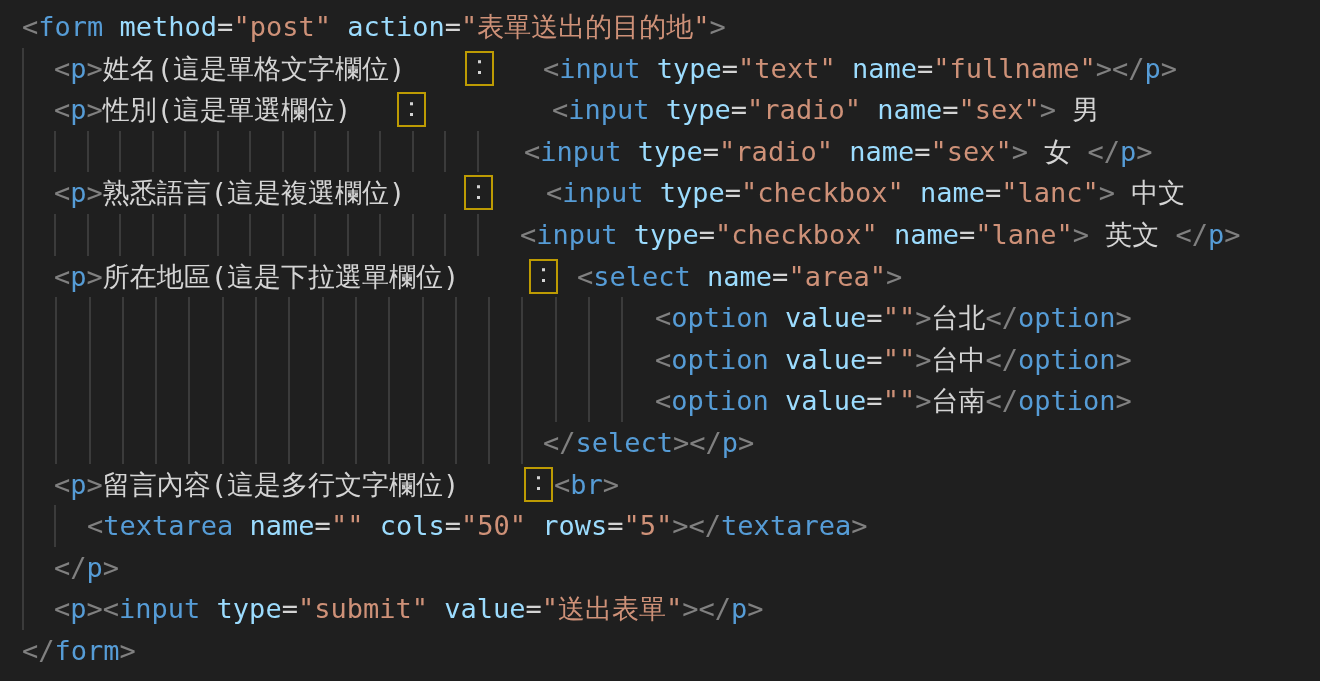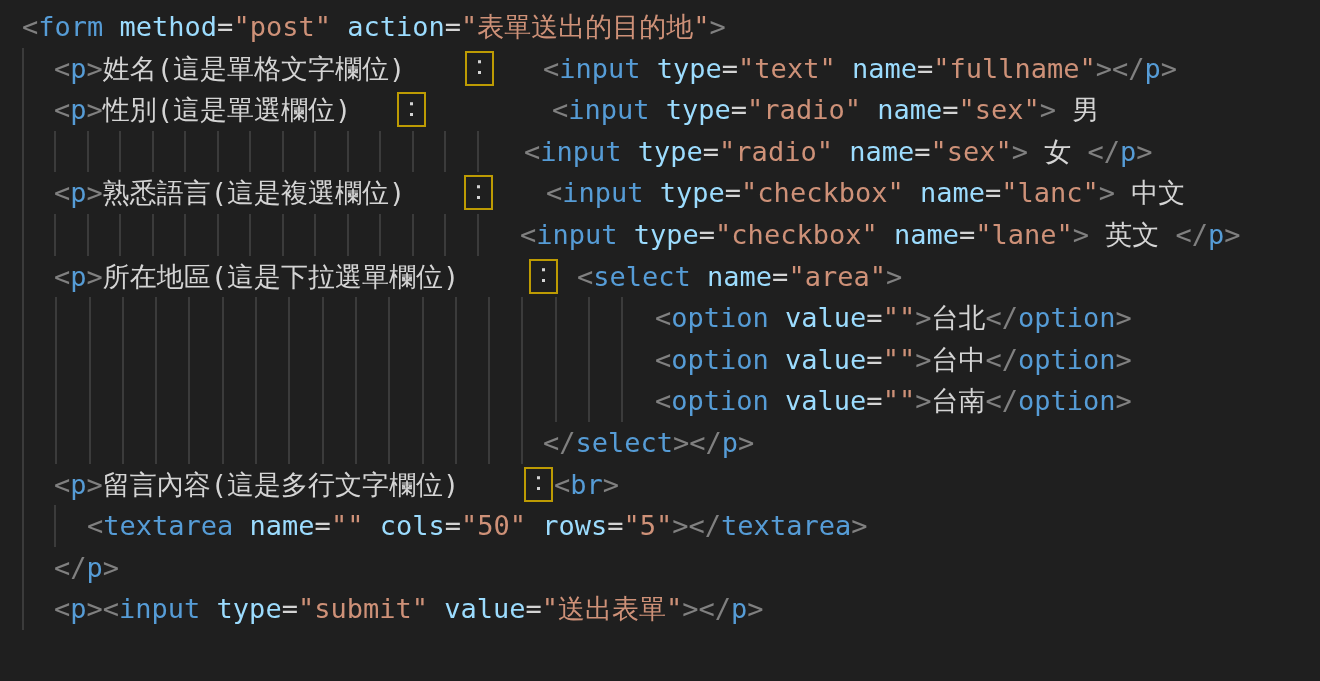--- a/index.html
+++ b/index.html
@@ -42,13 +42,14 @@
     <div class="line"><div class="guide" style="left: 22px; background: rgb(59, 59, 59);"></div><div class="guide" style="left: 54px; background: rgb(59, 59, 59);"></div><div class="guide" style="left: 87px; background: rgb(59, 59, 59);"></div><div class="guide" style="left: 119px; background: rgb(59, 59, 59);"></div><div class="guide" style="left: 152px; background: rgb(59, 59, 59);"></div><div class="guide" style="left: 184px; background: rgb(59, 59, 59);"></div><div class="guide" style="left: 217px; background: rgb(59, 59, 59);"></div><div class="guide" style="left: 249px; background: rgb(59, 59, 59);"></div><div class="guide" style="left: 282px; background: rgb(59, 59, 59);"></div><div class="guide" style="left: 314px; background: rgb(59, 59, 59);"></div><div class="guide" style="left: 347px; background: rgb(59, 59, 59);"></div><div class="guide" style="left: 379px; background: rgb(59, 59, 59);"></div><div class="guide" style="left: 412px; background: rgb(59, 59, 59);"></div><div class="guide" style="left: 444px; background: rgb(59, 59, 59);"></div><div class="guide" style="left: 477px; background: rgb(59, 59, 59);"></div><span class="run" style="left: 520px;"><span style="color: rgb(128, 128, 128);">&lt;</span><span style="color: rgb(86, 156, 214);">input</span><span style="color: rgb(212, 212, 212);"> </span><span style="color: rgb(156, 220, 254);">type</span><span style="color: rgb(212, 212, 212);">=</span><span style="color: rgb(206, 145, 120);">"checkbox"</span><span style="color: rgb(212, 212, 212);"> </span><span style="color: rgb(156, 220, 254);">name</span><span style="color: rgb(212, 212, 212);">=</span><span style="color: rgb(206, 145, 120);">"lane"</span><span style="color: rgb(128, 128, 128);">&gt;</span><span style="color: rgb(212, 212, 212);"> 英文 </span><span style="color: rgb(128, 128, 128);">&lt;/</span><span style="color: rgb(86, 156, 214);">p</span><span style="color: rgb(128, 128, 128);">&gt;</span></span></div>
     <div class="line"><div class="guide" style="left: 22px; background: rgb(59, 59, 59);"></div><span class="run" style="left: 54px;"><span style="color: rgb(128, 128, 128);">&lt;</span><span style="color: rgb(86, 156, 214);">p</span><span style="color: rgb(128, 128, 128);">&gt;</span><span style="color: rgb(212, 212, 212);">所在地區(這是下拉選單欄位)</span></span><div class="ubox" style="left: 529px; border-color: rgb(189, 155, 3);"><span style="color: rgb(212, 212, 212);">：</span></div><span class="run" style="left: 577px;"><span style="color: rgb(128, 128, 128);">&lt;</span><span style="color: rgb(86, 156, 214);">select</span><span style="color: rgb(212, 212, 212);"> </span><span style="color: rgb(156, 220, 254);">name</span><span style="color: rgb(212, 212, 212);">=</span><span style="color: rgb(206, 145, 120);">"area"</span><span style="color: rgb(128, 128, 128);">&gt;</span></span></div>
     <div class="line"><div class="guide" style="left: 22px; background: rgb(59, 59, 59);"></div><div class="guide" style="left: 55px; background: rgb(59, 59, 59);"></div><div class="guide" style="left: 89px; background: rgb(59, 59, 59);"></div><div class="guide" style="left: 122px; background: rgb(59, 59, 59);"></div><div class="guide" style="left: 155px; background: rgb(59, 59, 59);"></div><div class="guide" style="left: 188px; background: rgb(59, 59, 59);"></div><div class="guide" style="left: 222px; background: rgb(59, 59, 59);"></div><div class="guide" style="left: 255px; background: rgb(59, 59, 59);"></div><div class="guide" style="left: 288px; background: rgb(59, 59, 59);"></div><div class="guide" style="left: 322px; background: rgb(59, 59, 59);"></div><div class="guide" style="left: 355px; background: rgb(59, 59, 59);"></div><div class="guide" style="left: 388px; background: rgb(59, 59, 59);"></div><div class="guide" style="left: 422px; background: rgb(59, 59, 59);"></div><div class="guide" style="left: 455px; background: rgb(59, 59, 59);"></div><div class="guide" style="left: 488px; background: rgb(59, 59, 59);"></div><div class="guide" style="left: 521px; background: rgb(59, 59, 59);"></div><div class="guide" style="left: 555px; background: rgb(59, 59, 59);"></div><div class="guide" style="left: 588px; background: rgb(59, 59, 59);"></div><div class="guide" style="left: 621px; background: rgb(59, 59, 59);"></div><span class="run" style="left: 655px;"><span style="color: rgb(128, 128, 128);">&lt;</span><span style="color: rgb(86, 156, 214);">option</span><span style="color: rgb(212, 212, 212);"> </span><span style="color: rgb(156, 220, 254);">value</span><span style="color: rgb(212, 212, 212);">=</span><span style="color: rgb(206, 145, 120);">""</span><span style="color: rgb(128, 128, 128);">&gt;</span><span style="color: rgb(212, 212, 212);">台北</span><span style="color: rgb(128, 128, 128);">&lt;/</span><span style="color: rgb(86, 156, 214);">option</span><span style="color: rgb(128, 128, 128);">&gt;</span></span></div>
     <div class="line"><div class="guide" style="left: 22px; background: rgb(59, 59, 59);"></div><div class="guide" style="left: 55px; background: rgb(59, 59, 59);"></div><div class="guide" style="left: 89px; background: rgb(59, 59, 59);"></div><div class="guide" style="left: 122px; background: rgb(59, 59, 59);"></div><div class="guide" style="left: 155px; background: rgb(59, 59, 59);"></div><div class="guide" style="left: 188px; background: rgb(59, 59, 59);"></div><div class="guide" style="left: 222px; background: rgb(59, 59, 59);"></div><div class="guide" style="left: 255px; background: rgb(59, 59, 59);"></div><div class="guide" style="left: 288px; background: rgb(59, 59, 59);"></div><div class="guide" style="left: 322px; background: rgb(59, 59, 59);"></div><div class="guide" style="left: 355px; background: rgb(59, 59, 59);"></div><div class="guide" style="left: 388px; background: rgb(59, 59, 59);"></div><div class="guide" style="left: 422px; background: rgb(59, 59, 59);"></div><div class="guide" style="left: 455px; background: rgb(59, 59, 59);"></div><div class="guide" style="left: 488px; background: rgb(59, 59, 59);"></div><div class="guide" style="left: 521px; background: rgb(59, 59, 59);"></div><div class="guide" style="left: 555px; background: rgb(59, 59, 59);"></div><div class="guide" style="left: 588px; background: rgb(59, 59, 59);"></div><div class="guide" style="left: 621px; background: rgb(59, 59, 59);"></div><span class="run" style="left: 655px;"><span style="color: rgb(128, 128, 128);">&lt;</span><span style="color: rgb(86, 156, 214);">option</span><span style="color: rgb(212, 212, 212);"> </span><span style="color: rgb(156, 220, 254);">value</span><span style="color: rgb(212, 212, 212);">=</span><span style="color: rgb(206, 145, 120);">""</span><span style="color: rgb(128, 128, 128);">&gt;</span><span style="color: rgb(212, 212, 212);">台中</span><span style="color: rgb(128, 128, 128);">&lt;/</span><span style="color: rgb(86, 156, 214);">option</span><span style="color: rgb(128, 128, 128);">&gt;</span></span></div>
     <div class="line"><div class="guide" style="left: 22px; background: rgb(59, 59, 59);"></div><div class="guide" style="left: 55px; background: rgb(59, 59, 59);"></div><div class="guide" style="left: 89px; background: rgb(59, 59, 59);"></div><div class="guide" style="left: 122px; background: rgb(59, 59, 59);"></div><div class="guide" style="left: 155px; background: rgb(59, 59, 59);"></div><div class="guide" style="left: 188px; background: rgb(59, 59, 59);"></div><div class="guide" style="left: 222px; background: rgb(59, 59, 59);"></div><div class="guide" style="left: 255px; background: rgb(59, 59, 59);"></div><div class="guide" style="left: 288px; background: rgb(59, 59, 59);"></div><div class="guide" style="left: 322px; background: rgb(59, 59, 59);"></div><div class="guide" style="left: 355px; background: rgb(59, 59, 59);"></div><div class="guide" style="left: 388px; background: rgb(59, 59, 59);"></div><div class="guide" style="left: 422px; background: rgb(59, 59, 59);"></div><div class="guide" style="left: 455px; background: rgb(59, 59, 59);"></div><div class="guide" style="left: 488px; background: rgb(59, 59, 59);"></div><div class="guide" style="left: 521px; background: rgb(59, 59, 59);"></div><div class="guide" style="left: 555px; background: rgb(59, 59, 59);"></div><div class="guide" style="left: 588px; background: rgb(59, 59, 59);"></div><div class="guide" style="left: 621px; background: rgb(59, 59, 59);"></div><span class="run" style="left: 655px;"><span style="color: rgb(128, 128, 128);">&lt;</span><span style="color: rgb(86, 156, 214);">option</span><span style="color: rgb(212, 212, 212);"> </span><span style="color: rgb(156, 220, 254);">value</span><span style="color: rgb(212, 212, 212);">=</span><span style="color: rgb(206, 145, 120);">""</span><span style="color: rgb(128, 128, 128);">&gt;</span><span style="color: rgb(212, 212, 212);">台南</span><span style="color: rgb(128, 128, 128);">&lt;/</span><span style="color: rgb(86, 156, 214);">option</span><span style="color: rgb(128, 128, 128);">&gt;</span></span></div>
     <div class="line"><div class="guide" style="left: 22px; background: rgb(59, 59, 59);"></div><div class="guide" style="left: 55px; background: rgb(59, 59, 59);"></div><div class="guide" style="left: 89px; background: rgb(59, 59, 59);"></div><div class="guide" style="left: 122px; background: rgb(59, 59, 59);"></div><div class="guide" style="left: 155px; background: rgb(59, 59, 59);"></div><div class="guide" style="left: 188px; background: rgb(59, 59, 59);"></div><div class="guide" style="left: 222px; background: rgb(59, 59, 59);"></div><div class="guide" style="left: 255px; background: rgb(59, 59, 59);"></div><div class="guide" style="left: 288px; background: rgb(59, 59, 59);"></div><div class="guide" style="left: 322px; background: rgb(59, 59, 59);"></div><div class="guide" style="left: 355px; background: rgb(59, 59, 59);"></div><div class="guide" style="left: 388px; background: rgb(59, 59, 59);"></div><div class="guide" style="left: 422px; background: rgb(59, 59, 59);"></div><div class="guide" style="left: 455px; background: rgb(59, 59, 59);"></div><div class="guide" style="left: 488px; background: rgb(59, 59, 59);"></div><div class="guide" style="left: 521px; background: rgb(59, 59, 59);"></div><span class="run" style="left: 543px;"><span style="color: rgb(128, 128, 128);">&lt;/</span><span style="color: rgb(86, 156, 214);">select</span><span style="color: rgb(128, 128, 128);">&gt;</span><span style="color: rgb(128, 128, 128);">&lt;/</span><span style="color: rgb(86, 156, 214);">p</span><span style="color: rgb(128, 128, 128);">&gt;</span></span></div>
     <div class="line"><div class="guide" style="left: 22px; background: rgb(59, 59, 59);"></div><span class="run" style="left: 54px;"><span style="color: rgb(128, 128, 128);">&lt;</span><span style="color: rgb(86, 156, 214);">p</span><span style="color: rgb(128, 128, 128);">&gt;</span><span style="color: rgb(212, 212, 212);">留言內容(這是多行文字欄位)</span></span><div class="ubox" style="left: 524px; border-color: rgb(189, 155, 3);"><span style="color: rgb(212, 212, 212);">：</span></div><span class="run" style="left: 554px;"><span style="color: rgb(128, 128, 128);">&lt;</span><span style="color: rgb(86, 156, 214);">br</span><span style="color: rgb(128, 128, 128);">&gt;</span></span></div>
     <div class="line"><div class="guide" style="left: 22px; background: rgb(59, 59, 59);"></div><div class="guide" style="left: 54px; background: rgb(59, 59, 59);"></div><span class="run" style="left: 87px;"><span style="color: rgb(128, 128, 128);">&lt;</span><span style="color: rgb(86, 156, 214);">textarea</span><span style="color: rgb(212, 212, 212);"> </span><span style="color: rgb(156, 220, 254);">name</span><span style="color: rgb(212, 212, 212);">=</span><span style="color: rgb(206, 145, 120);">""</span><span style="color: rgb(212, 212, 212);"> </span><span style="color: rgb(156, 220, 254);">cols</span><span style="color: rgb(212, 212, 212);">=</span><span style="color: rgb(206, 145, 120);">"50"</span><span style="color: rgb(212, 212, 212);"> </span><span style="color: rgb(156, 220, 254);">rows</span><span style="color: rgb(212, 212, 212);">=</span><span style="color: rgb(206, 145, 120);">"5"</span><span style="color: rgb(128, 128, 128);">&gt;</span><span style="color: rgb(128, 128, 128);">&lt;/</span><span style="color: rgb(86, 156, 214);">textarea</span><span style="color: rgb(128, 128, 128);">&gt;</span></span></div>
     <div class="line"><div class="guide" style="left: 22px; background: rgb(59, 59, 59);"></div><span class="run" style="left: 54px;"><span style="color: rgb(128, 128, 128);">&lt;/</span><span style="color: rgb(86, 156, 214);">p</span><span style="color: rgb(128, 128, 128);">&gt;</span></span></div>
     <div class="line"><div class="guide" style="left: 22px; background: rgb(59, 59, 59);"></div><span class="run" style="left: 54px;"><span style="color: rgb(128, 128, 128);">&lt;</span><span style="color: rgb(86, 156, 214);">p</span><span style="color: rgb(128, 128, 128);">&gt;</span><span style="color: rgb(128, 128, 128);">&lt;</span><span style="color: rgb(86, 156, 214);">input</span><span style="color: rgb(212, 212, 212);"> </span><span style="color: rgb(156, 220, 254);">type</span><span style="color: rgb(212, 212, 212);">=</span><span style="color: rgb(206, 145, 120);">"submit"</span><span style="color: rgb(212, 212, 212);"> </span><span style="color: rgb(156, 220, 254);">value</span><span style="color: rgb(212, 212, 212);">=</span><span style="color: rgb(206, 145, 120);">"送出表單"</span><span style="color: rgb(128, 128, 128);">&gt;</span><span style="color: rgb(128, 128, 128);">&lt;/</span><span style="color: rgb(86, 156, 214);">p</span><span style="color: rgb(128, 128, 128);">&gt;</span></span></div>
+    <div class="line"><span class="run" style="left: 22px;"><span style="color: rgb(128, 128, 128);">&lt;/</span><span style="color: rgb(86, 156, 214);">form</span><span style="color: rgb(128, 128, 128);">&gt;</span></span></div>
   </div>
 
 </body></html>

